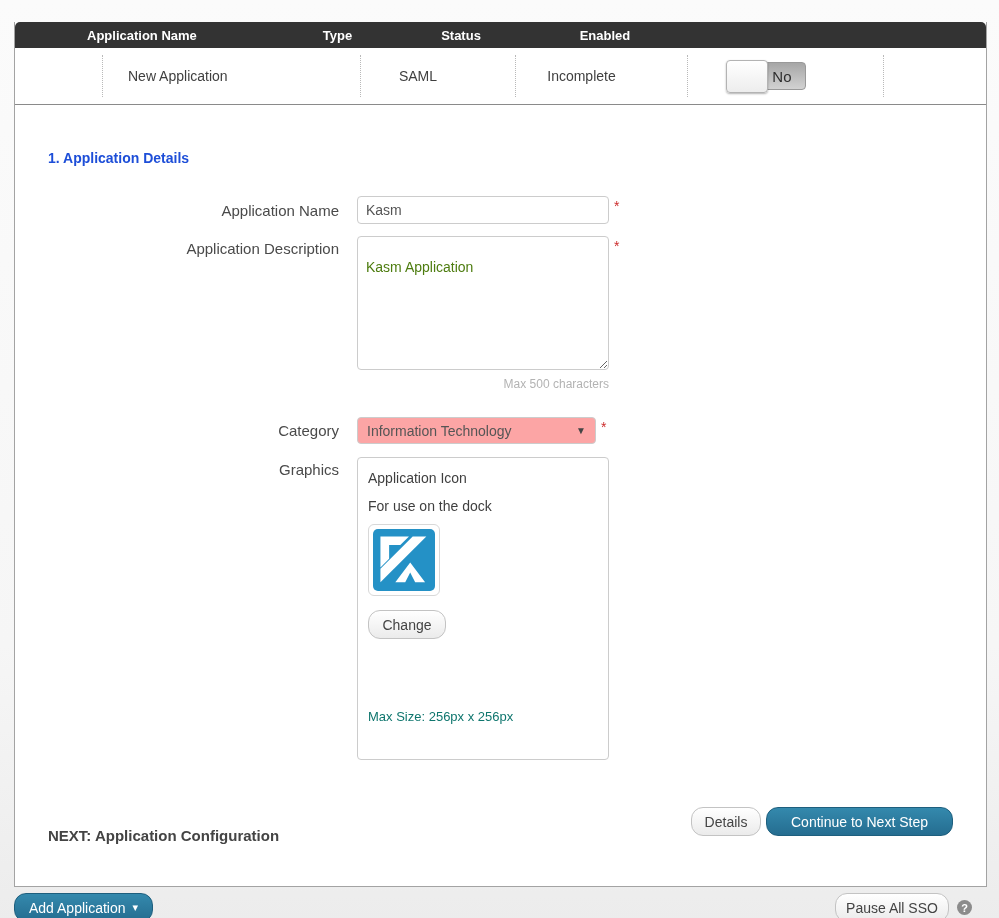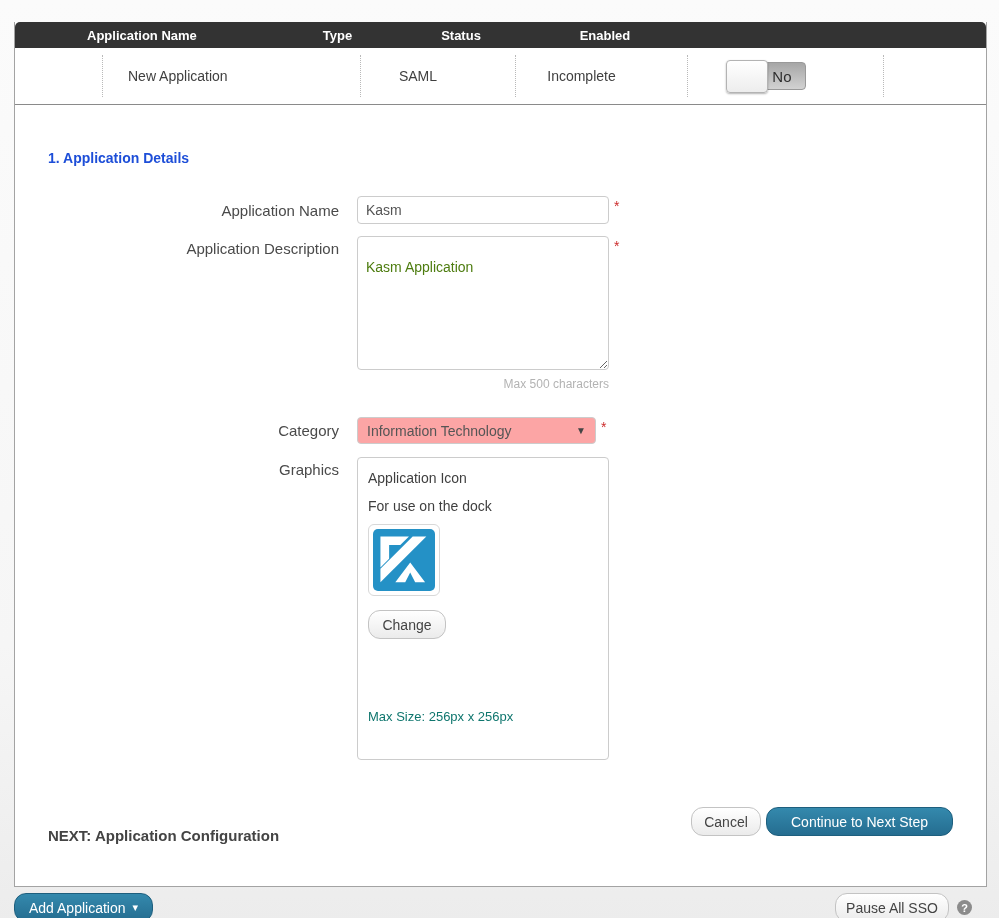--- a/index.html
+++ b/index.html
@@ -240,21 +240,21 @@
           </svg>
         </div>
         <button class="btn btn-light btn-change">Change</button>
         <div class="gfx-maxsize">Max Size: 256px x 256px</div>
       </div>
     </div>
 
     <div class="actions">
       <div class="next-label">NEXT: Application Configuration</div>
       <div class="spacer"></div>
-      <button class="btn btn-light btn-cancel">Cancel</button>
+      <button class="btn btn-light btn-cancel">Details</button>
       <button class="btn btn-teal btn-continue">Continue to Next Step</button>
     </div>
   </div>
 </div>
 
 <div class="page-footer">
   <button class="btn btn-teal btn-addapp">
     <span>Add Application</span>
     <span class="caret">▾</span>
   </button>

